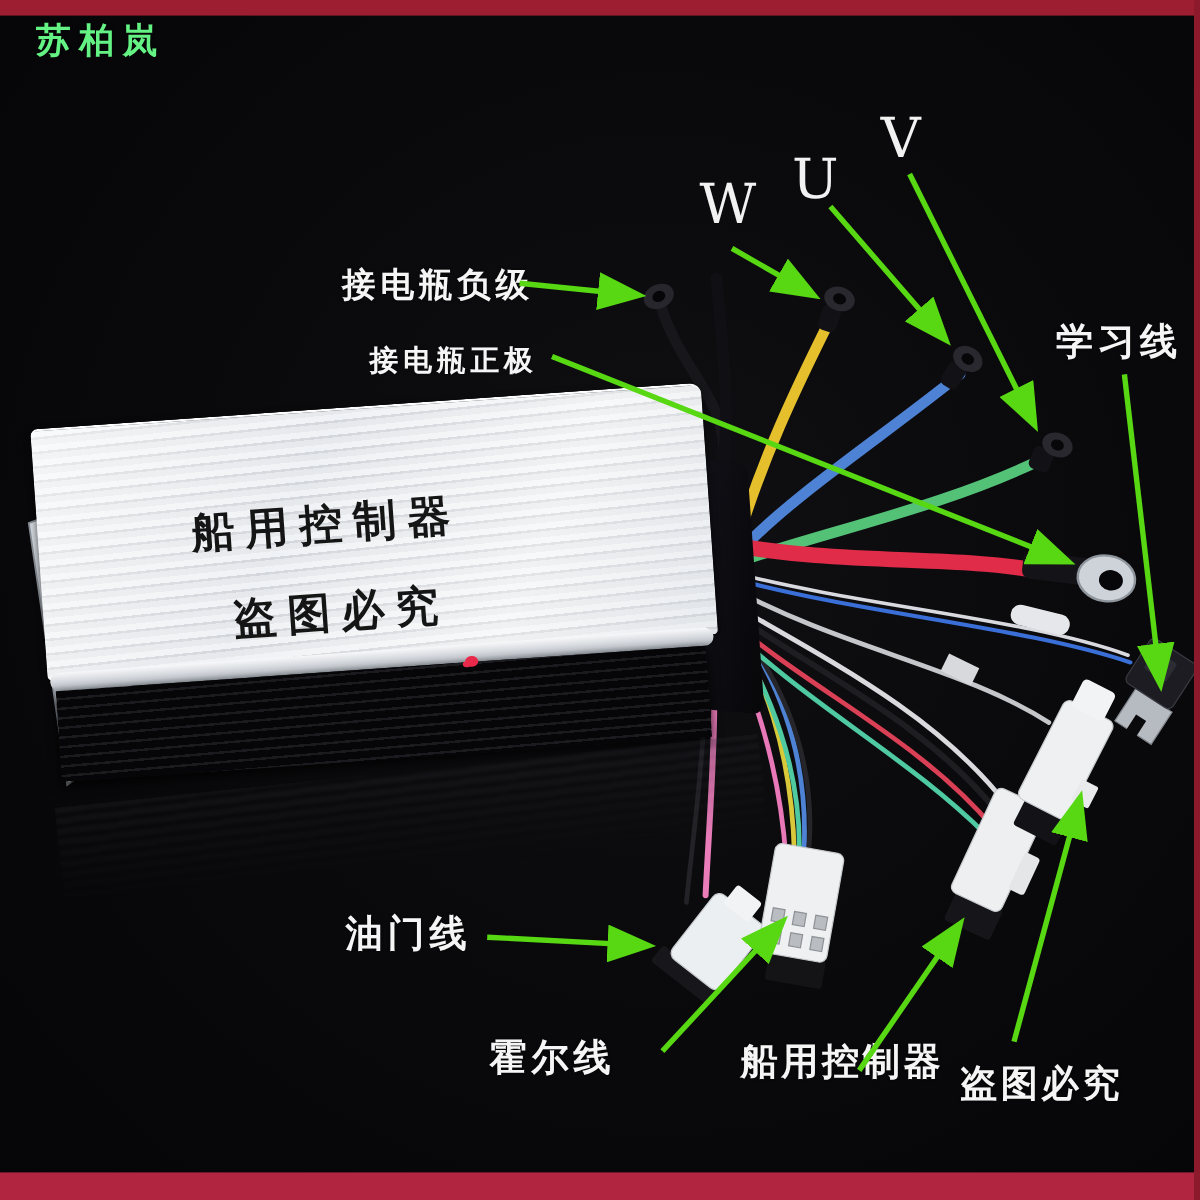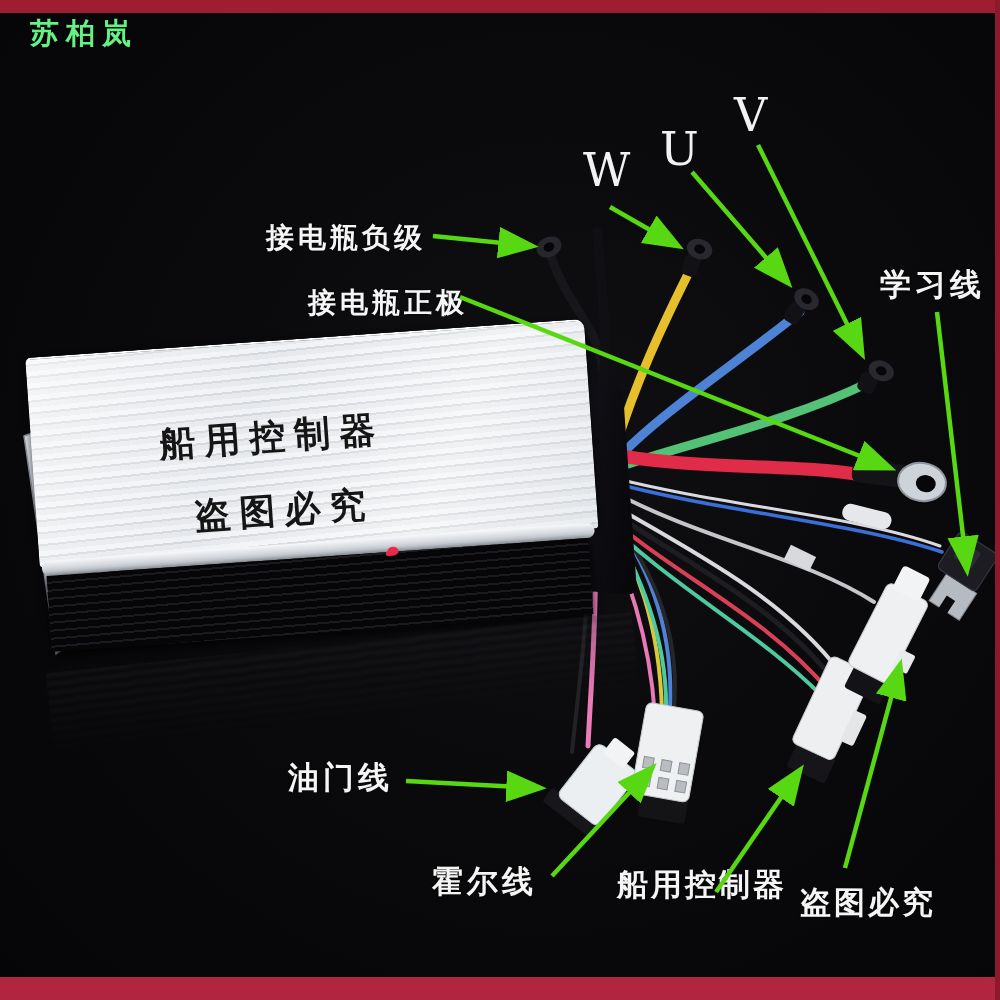--- a/index.html
+++ b/index.html
@@ -22,25 +22,25 @@
   #title{position:absolute;left:552px;top:66px;color:#f4f4f4;font-size:50px;font-weight:bold;
          letter-spacing:14px;font-family:"DejaVu Serif", serif;}
   .phase{position:absolute;color:#f2f2f2;font-size:46px;font-family:"DejaVu Serif", serif;}
   #phase-w{left:583px;top:143px;}
   #phase-u{left:660px;top:122px;}
   #phase-v{left:734px;top:88px;}
 
   
   .lbl{position:absolute;color:#f5f5f5;font-weight:bold;white-space:nowrap;
        text-shadow:0 0 2px rgba(0,0,0,.8);text-align:right;}
-  #lbl-neg{left:266px;top:219px;font-size:28px;letter-spacing:4px;}
-  #lbl-pos{left:308px;top:284px;font-size:28px;letter-spacing:4px;}
+  #lbl-neg{left:285px;top:219px;font-size:28px;letter-spacing:4px;}
+  #lbl-pos{left:308px;top:284px;font-size:24px;letter-spacing:4px;}
   #lbl-learn{left:880px;top:264px;font-size:31px;letter-spacing:4px;}
   #lbl-throttle{left:288px;top:757px;font-size:31px;letter-spacing:4px;}
-  #lbl-hall{left:432px;top:861px;font-size:31px;letter-spacing:4px;}
+  #lbl-hall{left:408px;top:861px;font-size:31px;letter-spacing:4px;}
   #lbl-fr{left:617px;top:864px;font-size:31px;letter-spacing:3px;}
   #lbl-cruise{left:800px;top:882px;font-size:31px;letter-spacing:3px;}
 
   
   #box{position:absolute;left:35px;top:338px;width:560px;height:302px;transform:rotate(-4deg);}
   #box-body{position:absolute;left:0;top:0;width:100%;height:208px;border-radius:6px 10px 4px 4px;
     background:
       linear-gradient(118deg, rgba(255,255,255,.50) 0%, rgba(215,220,227,.12) 38%, rgba(255,255,255,.34) 72%, rgba(205,210,216,.25) 100%),
       repeating-linear-gradient(178deg, #f3f5f7 0px, #f3f5f7 5px, #d3d6db 5px, #d3d6db 7px, #e8eaed 7px, #e8eaed 12px);
     border-top:2px solid #fbfcfd; box-shadow:0 2px 6px rgba(0,0,0,.6);}

